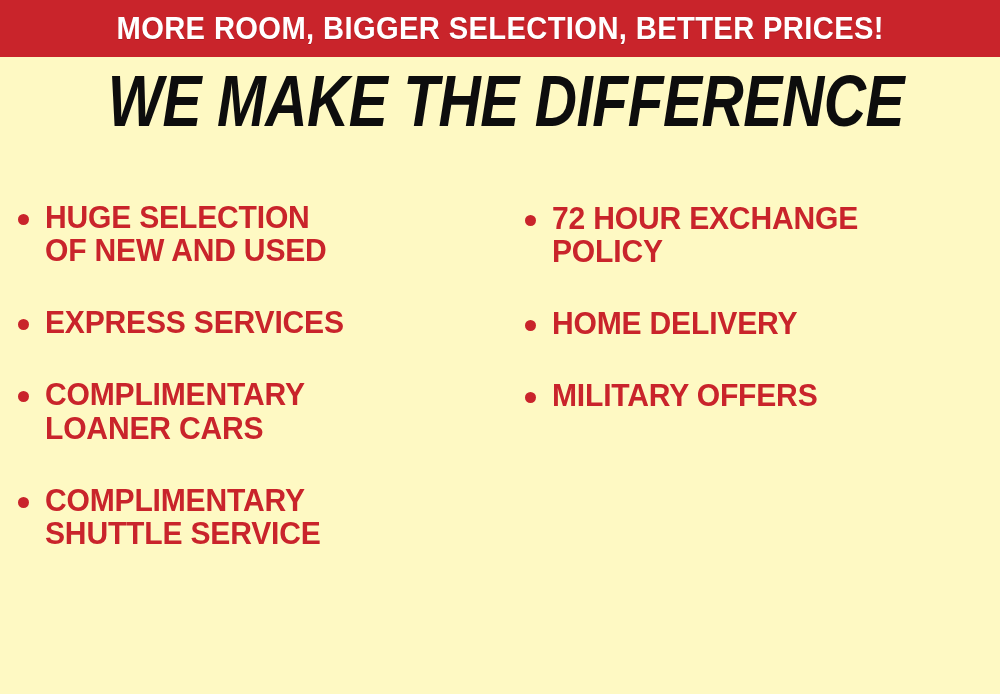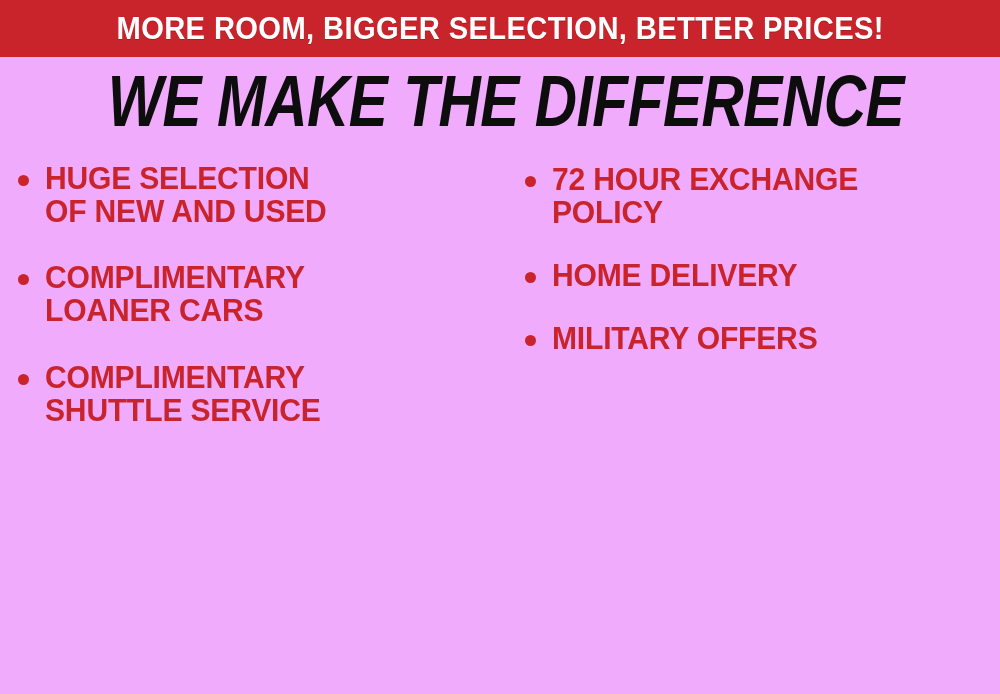--- a/index.html
+++ b/index.html
@@ -9,21 +9,21 @@
     height: 694px;
     background: #ffffff;
     font-family: "Liberation Sans", sans-serif;
     overflow: hidden;
   }
 
   .ad-root {
     position: relative;
     width: 1000px;
     height: 694px;
-    background: #f0abfc;
+    background: #fef9c3;
   }
 
   
   .banner {
     position: absolute;
     left: 0;
     top: 0;
     width: 1000px;
     height: 57px;
     background: #c9242b;
@@ -86,20 +86,21 @@
 
   .bullet-item {
     display: flex;
     align-items: flex-start;
     color: #c9242b;
     font-family: "Liberation Sans", sans-serif;
     font-weight: bold;
     font-size: 31px;
     line-height: 1.07;
     letter-spacing: -0.2px;
+    margin-top: 39px;
   }
   .col-left  .bullet-item { margin-bottom: 33px; }
   .col-right .bullet-item { margin-bottom: 30px; justify-content: flex-end; }
 
   .bullet-dot {
     flex: 0 0 auto;
     width: 11px;
     height: 11px;
     border-radius: 50%;
     background: #c9242b;
@@ -129,20 +130,24 @@
   <div class="columns">
 
     <div class="col col-left">
       <div class="bullet-item">
         <span class="bullet-dot"></span>
         <span class="bullet-text">HUGE SELECTION
 OF NEW AND USED</span>
       </div>
       <div class="bullet-item">
         <span class="bullet-dot"></span>
+        <span class="bullet-text">EXPRESS SERVICES</span>
+      </div>
+      <div class="bullet-item">
+        <span class="bullet-dot"></span>
         <span class="bullet-text">COMPLIMENTARY
 LOANER CARS</span>
       </div>
       <div class="bullet-item">
         <span class="bullet-dot"></span>
         <span class="bullet-text">COMPLIMENTARY
 SHUTTLE SERVICE</span>
       </div>
     </div>
 

